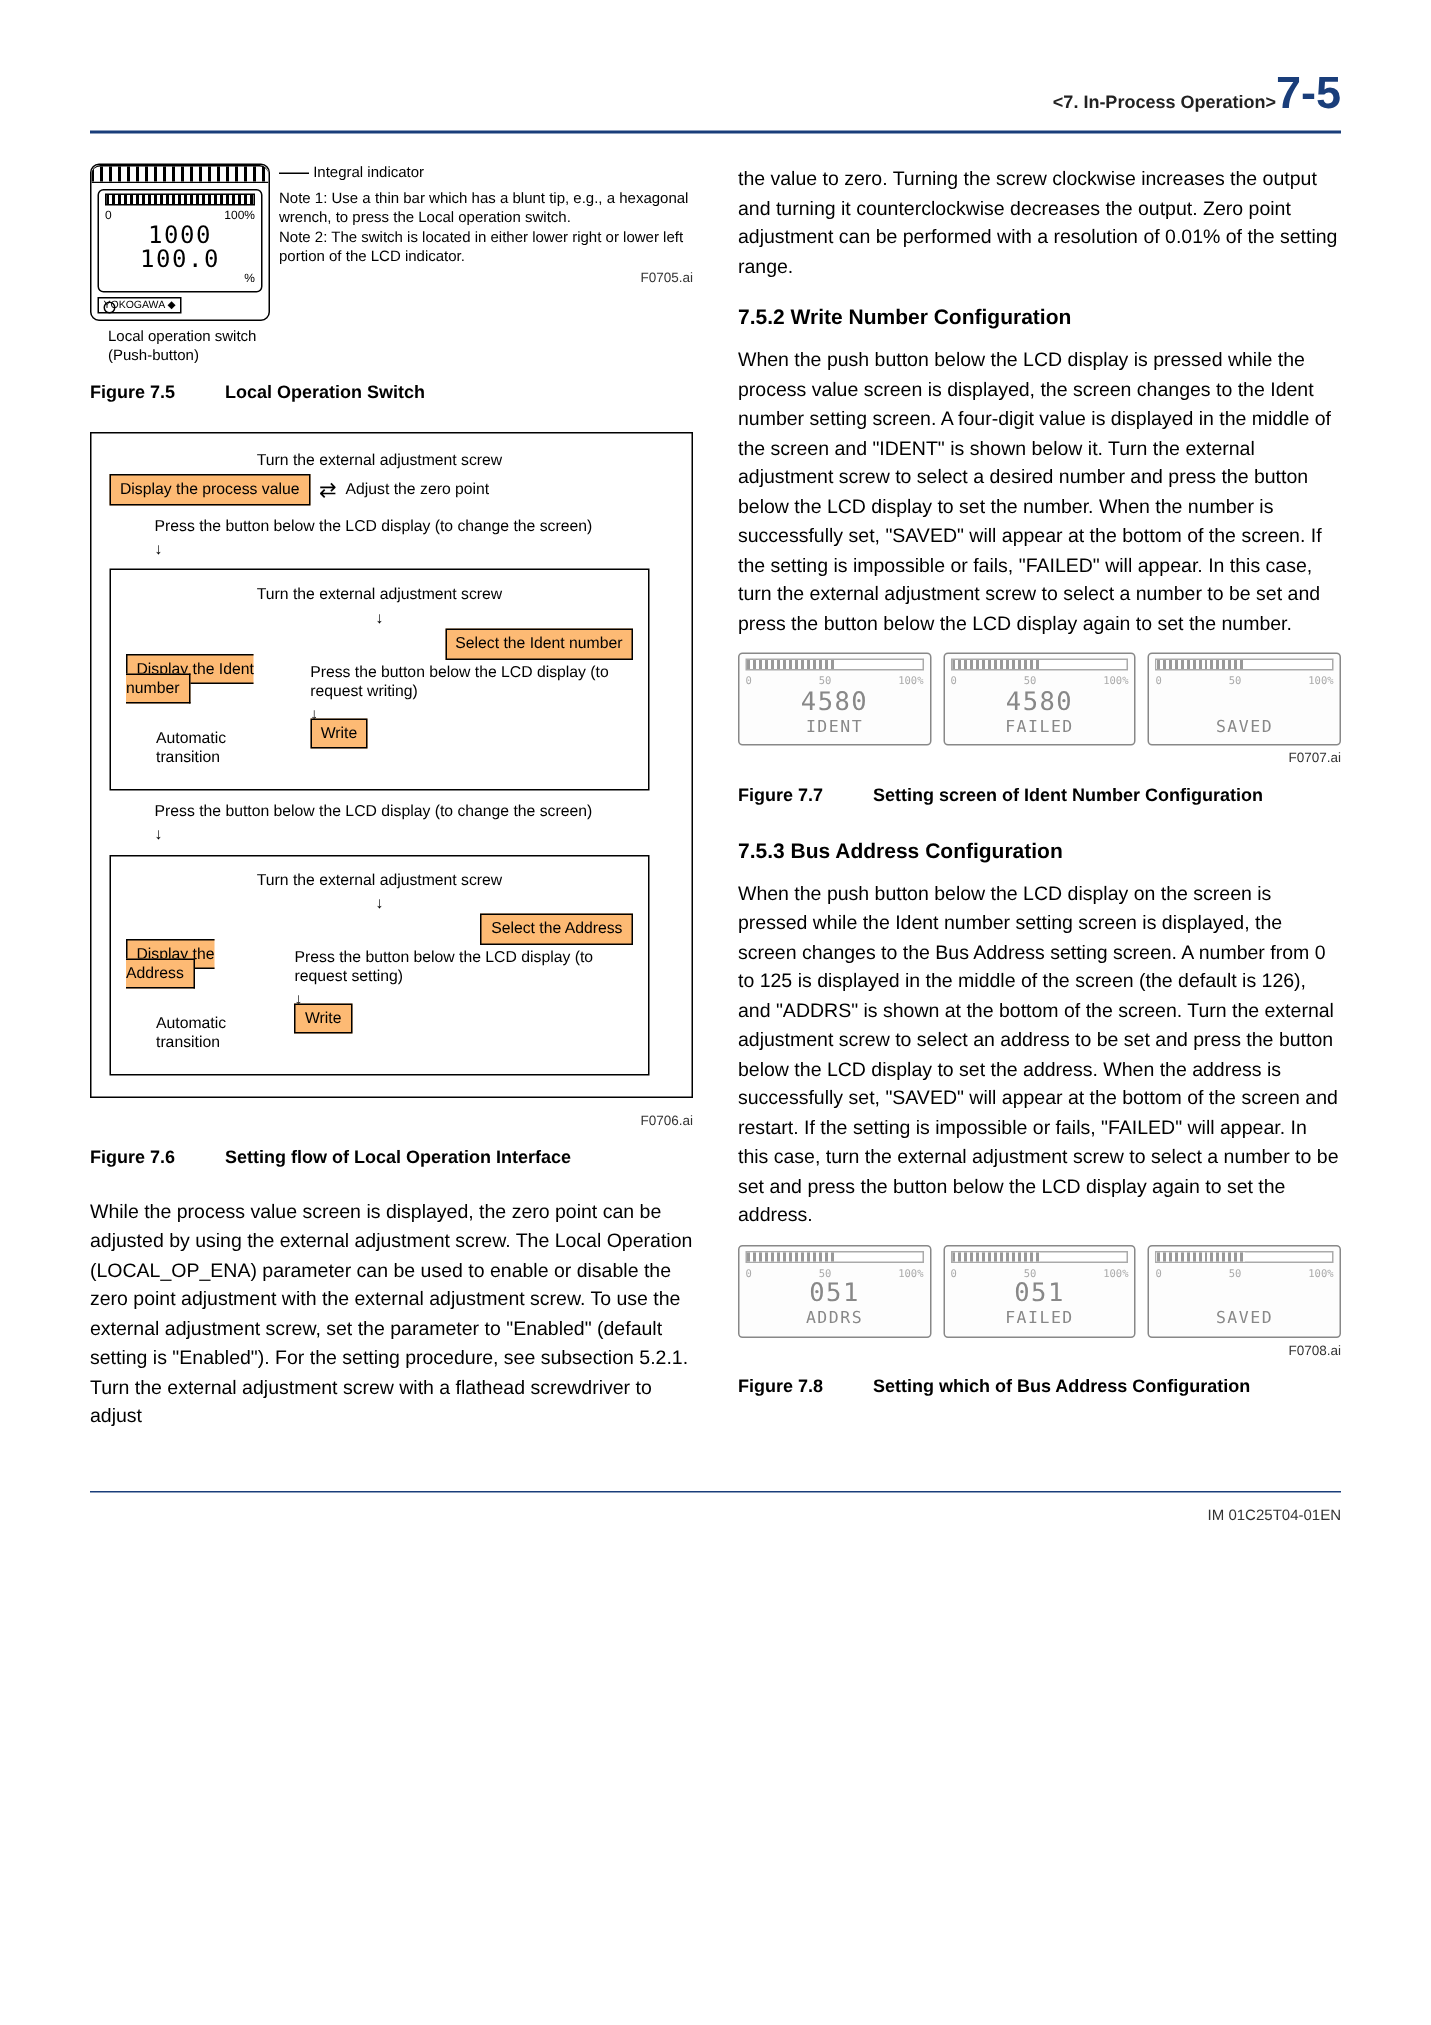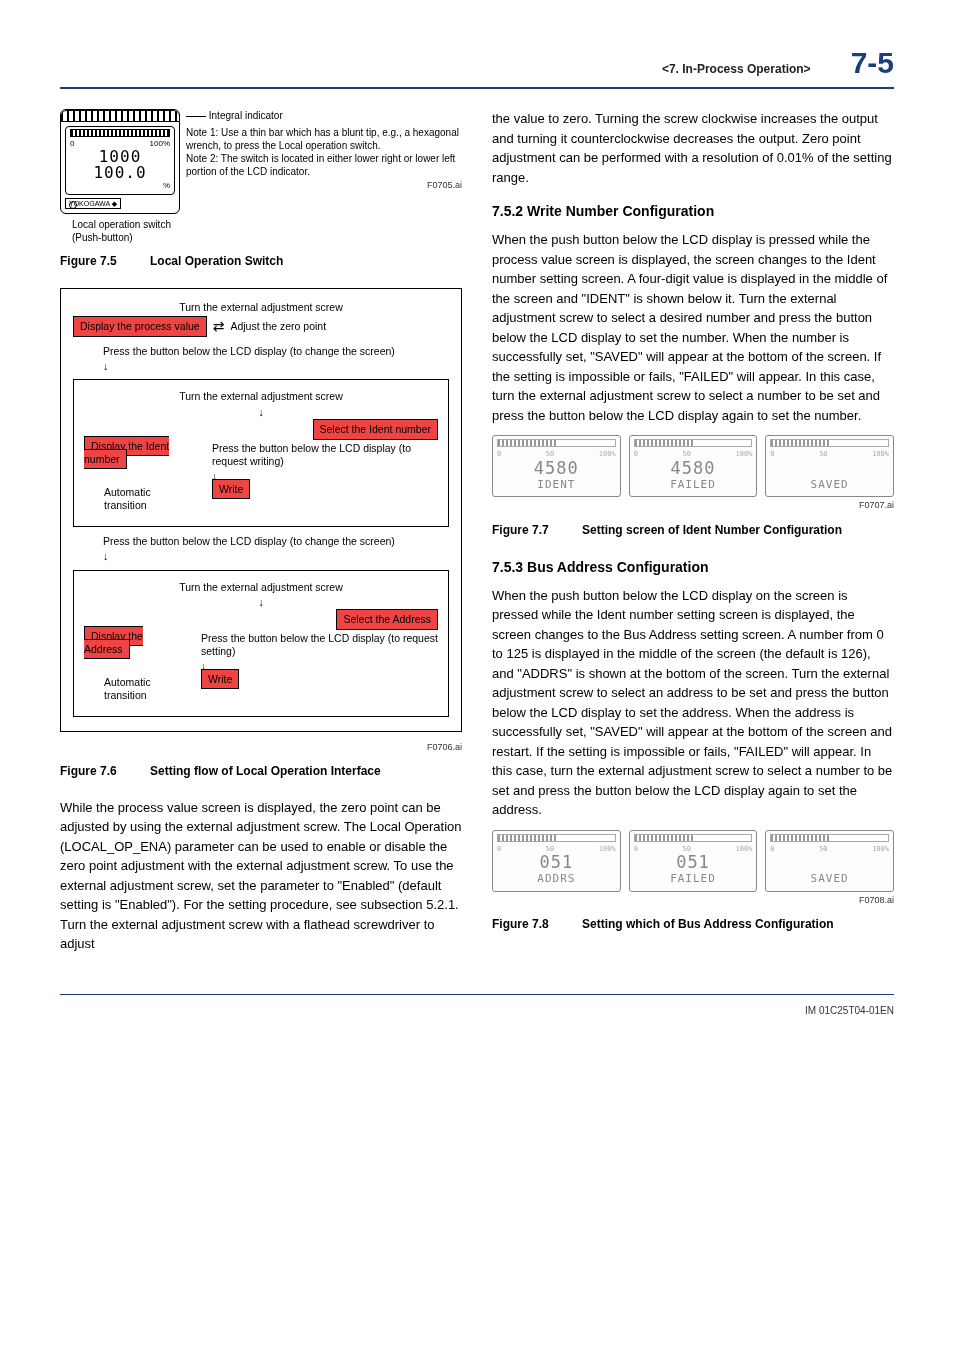--- a/index.html
+++ b/index.html
@@ -16,21 +16,20 @@
     justify-content: flex-end;
     align-items: baseline;
     border-bottom: 2px solid #1a3e7a;
     padding-bottom: 2px;
     margin-bottom: 20px;
   }
   .header-section {
     font-size: 12px;
     font-weight: bold;
     color: #222;
-    margin-right: 40px;
   }
   .header-pagenum {
     font-size: 30px;
     font-weight: bold;
     color: #1a3e7a;
   }
   .columns {
     display: flex;
     gap: 30px;
   }
@@ -116,23 +115,23 @@
   .indicator .btn-dot {
     width:6px;height:6px;border:1.5px solid #000;border-radius:50%;
     position:absolute; bottom:4px; left:8px;
   }
   .fig75-notes { flex:1; }
   .fig75-notes .leader { border-top:1px solid #000; width:20px; display:inline-block; vertical-align:middle;}
   .fig75-caption { font-size:10px; margin-top:4px; margin-left:12px;}
 
   
   .flow { font-size:10.5px; line-height:1.25; }
-  .flow .outer { border:1px solid #000; padding:10px 12px 14px 12px; margin-bottom:10px;}
+  .flow .outer { border:1px solid #000; padding:10px 28px 14px 12px; margin-bottom:10px;}
   .flow .row { display:flex; align-items:center; gap:6px; }
-  .flow .box { border:1px solid #000; padding:3px 6px; background:#ef4444; text-align:right;}
+  .flow .box { border:1px solid #000; padding:3px 6px; background:#fdba74; text-align:right;}
   .flow .note { padding:2px 0; }
   .flow .arrow-down::after{content:"↓"; display:block; text-align:left; margin-left:30px;}
   .flow .vspace{height:6px;}
   .flow .inner { border:1px solid #000; padding:8px 10px 12px 10px; margin-top:6px;}
   .flow .twocol{ display:flex; gap:20px; align-items:flex-start;}
   .flow .conn { font-size:14px; }
 
   
   .lcd-row{ display:flex; gap:8px; margin:8px 0 2px 0;}
   .lcd {

